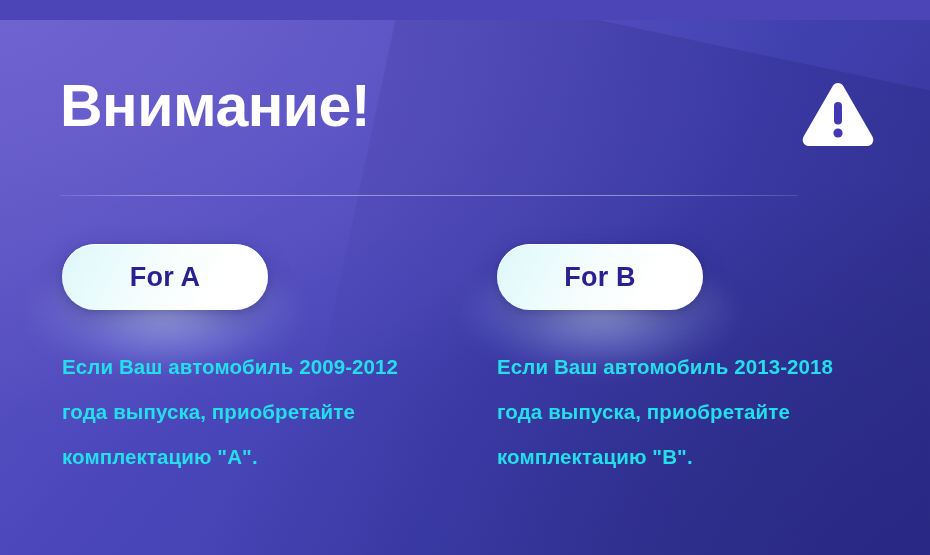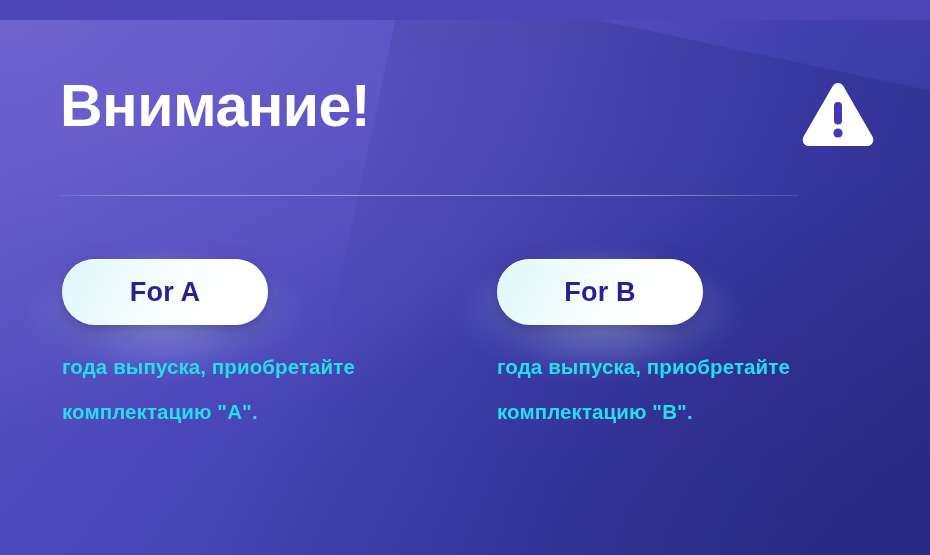--- a/index.html
+++ b/index.html
@@ -90,21 +90,21 @@
     background:radial-gradient(ellipse at 50% 40%,
         rgba(224,240,255,.62) 0%,
         rgba(190,205,255,.30) 38%,
         rgba(150,165,240,.10) 62%,
         rgba(120,130,220,0) 78%);
     filter:blur(9px);
     pointer-events:none;
   }
 
   .pill {
-    position:absolute; left:0; top:15px;
+    position:absolute; left:0; top:0;
     width:206px; height:66px;
     border-radius:33px;
     background:
       linear-gradient(118deg,
         #ddf7fa 0%,
         #e9fbfc 22%,
         #f7fdfd 48%,
         #ffffff 74%,
         #ffffff 100%);
     box-shadow:
@@ -157,31 +157,33 @@
   <div class="divider"></div>
 
   <div class="col col-a">
     <div class="pill-wrap">
       <div class="pill-glow"></div>
       <div class="pill">
         <span class="pill-label">For A</span>
       </div>
     </div>
     <div class="body-text">
+      <span class="ln">Если Ваш автомобиль 2009-2012</span>
       <span class="ln">года выпуска, приобретайте</span>
       <span class="ln">комплектацию "A".</span>
     </div>
   </div>
 
   <div class="col col-b">
     <div class="pill-wrap">
       <div class="pill-glow"></div>
       <div class="pill">
         <span class="pill-label">For B</span>
       </div>
     </div>
     <div class="body-text">
+      <span class="ln">Если Ваш автомобиль 2013-2018</span>
       <span class="ln">года выпуска, приобретайте</span>
       <span class="ln">комплектацию "B".</span>
     </div>
   </div>
 
 </div>
 
 </body></html>

